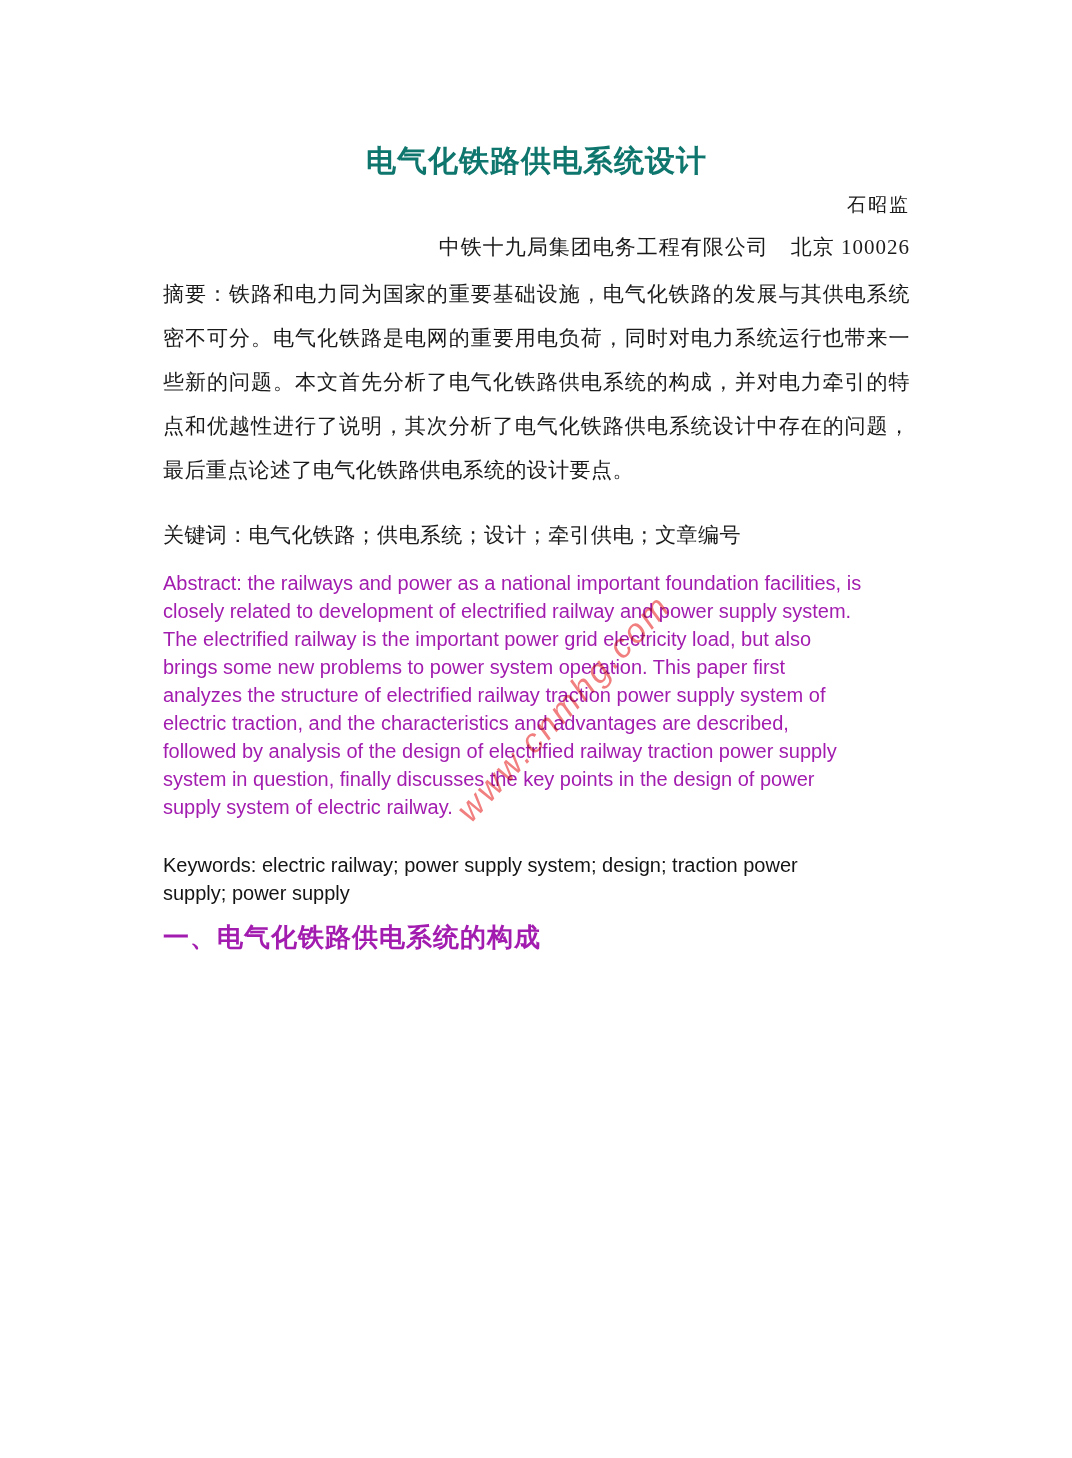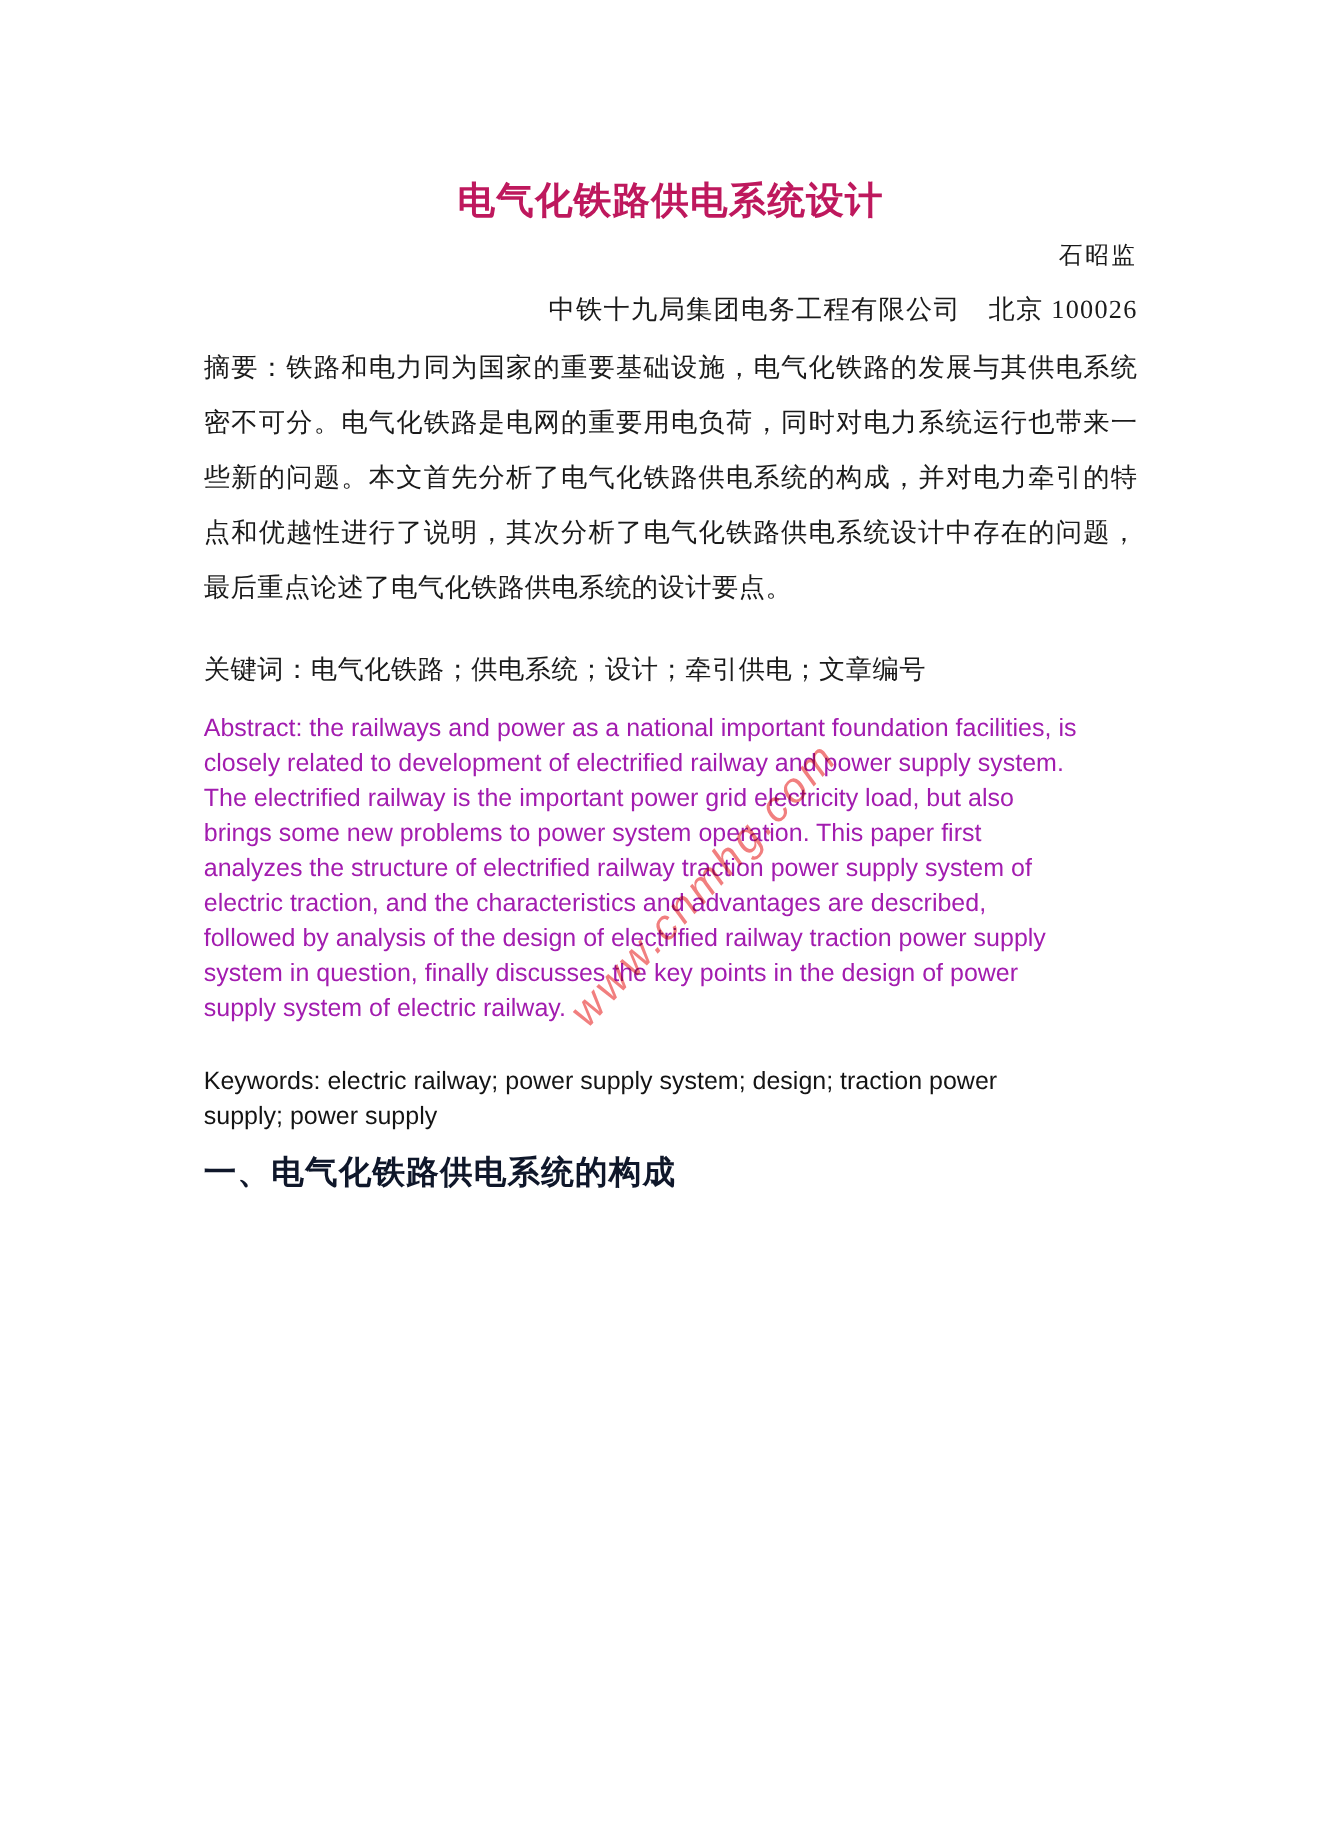--- a/index.html
+++ b/index.html
@@ -22,21 +22,21 @@
   }
   .doc-title {
     margin: 0;
     padding-top: 144px;
     text-align: center;
     font-family: "Liberation Sans", "DejaVu Sans", sans-serif;
     font-weight: bold;
     font-size: 30px;
     line-height: 34px;
     letter-spacing: 1px;
-    color: #be185d;
+    color: #0f766e;
   }
   .author-line {
     margin-top: 12px;
     text-align: right;
     font-size: 19px;
     line-height: 30px;
     letter-spacing: 2px;
   }
   .affiliation-line {
     margin-top: 12px;
@@ -93,21 +93,21 @@
   }
   .article-id-label { display: inline-block; margin-left: 24px; }
   .article-id-value { display: inline-block; letter-spacing: 0.5px; }
   .section-heading {
     margin: 14px 0 0 0;
     font-family: "Liberation Sans", "DejaVu Sans", sans-serif;
     font-weight: bold;
     font-size: 26px;
     line-height: 32px;
     letter-spacing: 1px;
-    color: #0f172a;
+    color: #a21caf;
   }
   .section-paragraph {
     margin-top: 20px;
     font-size: 21px;
     line-height: 44px;
     text-align: justify;
     text-indent: 2em;
     letter-spacing: 0.4px;
   }
   .watermark {

